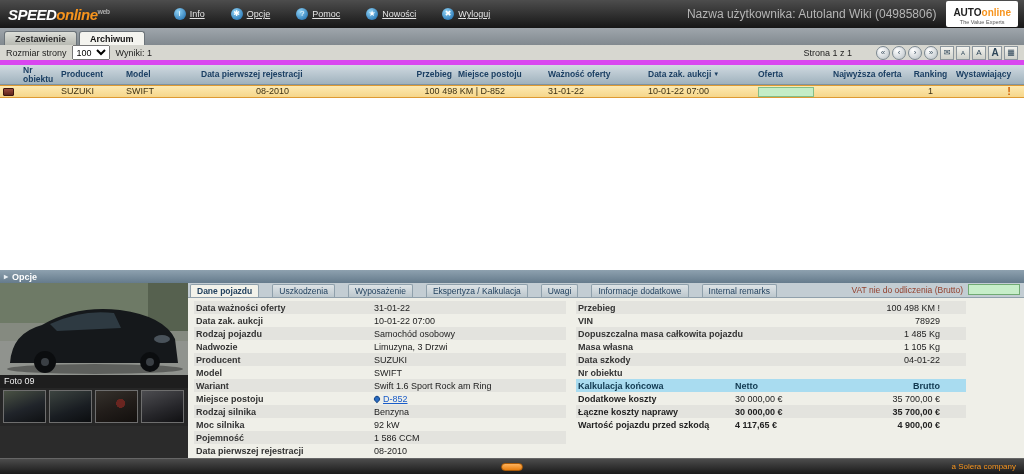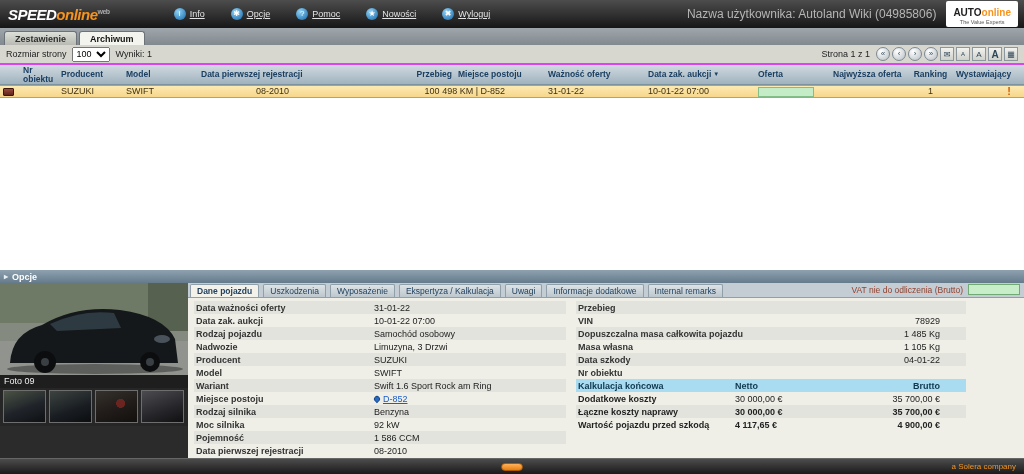--- a/index.html
+++ b/index.html
@@ -19,24 +19,24 @@
   .brand-box { background:#fff; border-radius:2px; padding:2px 7px 1px; margin-right:6px; text-align:center; line-height:1; flex:none; }
   .brand-auto { font-weight:bold; font-size:10px; color:#1d1d1d; } .brand-online { font-weight:bold; font-size:10px; color:#f7941d; }
   .brand-tagline { display:block; font-size:5.5px; color:#555; margin-top:1px; }
 
   
   .tabstrip { height:17px; background:linear-gradient(#9fa6ac,#81898f); display:flex; align-items:flex-end; padding-left:4px; gap:2px; flex:none; }
   .tab { font-size:9px; font-weight:bold; color:#2e2e2e; padding:2px 10px 1px; border:1px solid #6b7379; border-bottom:none; border-radius:3px 3px 0 0; background:linear-gradient(#dddfd9,#b7b9b2); cursor:pointer; }
   .tab.active { background:#f4f4ef; color:#111; }
 
   
-  .toolbar { height:20px; background:#d7d7d0; border-bottom:2px solid #d946ef; display:flex; align-items:center; font-size:9px; color:#222; padding:0 6px; flex:none; }
+  .toolbar { height:20px; background:#d7d7d0; border-bottom:5px solid #d946ef; display:flex; align-items:center; font-size:9px; color:#222; padding:0 6px; flex:none; }
   .tb-sel { font-size:9px; margin:0 6px 0 5px; height:15px; }
   .tb-right { margin-left:auto; display:flex; align-items:center; gap:2px; }
-  .page-info { margin-right:4px; }
+  .page-info { margin-right:22px; }
   .pg-btn { width:14px; height:14px; border-radius:50%; border:1px solid #7c8890; background:radial-gradient(circle at 35% 30%,#ffffff,#b6bec4); color:#3d5261; font-size:8px; line-height:1; display:flex; align-items:center; justify-content:center; cursor:pointer; }
   .tool-btn { min-width:14px; height:14px; border:1px solid #8c969d; background:linear-gradient(#f2f2ee,#cfd1cb); color:#2d4558; display:flex; align-items:center; justify-content:center; cursor:pointer; padding:0 1px; }
   .fs-s { font-size:6px; } .fs-m { font-size:8px; } .fs-l { font-size:10px; font-weight:bold; }
 
   
   .grid { display:flex; flex-direction:column; flex:1; min-height:0; background:#fff; }
   .ghead { height:20px; display:flex; background:linear-gradient(#d0dae1,#a0b2bd); border-bottom:1px solid #7e93a0; color:#1b3f63; font-weight:bold; font-size:8.5px; flex:none; }
   .gc { padding:0 3px; display:flex; align-items:center; overflow:hidden; white-space:nowrap; line-height:1.05; }
   .ghead .c1 { white-space:normal; }
   .c0{width:20px;} .c1{width:38px;} .c2{width:65px;} .c3{width:75px;} .c4{width:175px;}
@@ -64,21 +64,21 @@
   .photo-caption { height:13px; flex:none; color:#eee; font-size:9px; padding:1px 0 0 4px; background:#1e1e1e; }
   .thumbs { height:38px; flex:none; display:flex; gap:3px; padding:2px 3px; background:#262626; }
   .thumb { width:43px; height:33px; border:1px solid #6e6e6e; cursor:pointer; }
   .t1 { background:linear-gradient(160deg,#4a5244 0%,#20242a 55%,#0e1012 100%); }
   .t2 { background:linear-gradient(160deg,#3c4440 0%,#191d22 60%,#0b0d0f 100%); }
   .t3 { background:radial-gradient(circle at 60% 40%, #6a2520 0 14%, transparent 15%), linear-gradient(160deg,#35312c 0%,#221d1a 50%,#120f0d 100%); }
   .t4 { background:linear-gradient(160deg,#4c4c50 0%,#26262a 60%,#101012 100%); }
   .photo-filler { flex:1; background:#2b2b2b; }
 
   .detail-main { flex:1; display:flex; flex-direction:column; background:#efefe8; min-width:0; }
-  .dtabs { height:15px; flex:none; display:flex; align-items:flex-end; gap:4px; padding-left:2px; background:#c3cdd3; border-bottom:1px solid #90a0ab; }
+  .dtabs { height:15px; flex:none; display:flex; align-items:flex-end; gap:13px; padding-left:2px; background:#c3cdd3; border-bottom:1px solid #90a0ab; }
   .dtab { font-size:8.5px; color:#23425f; padding:1px 6px; border:1px solid #8fa0ab; border-bottom:none; border-radius:2px 2px 0 0; background:linear-gradient(#dde3e6,#bcc7cd); cursor:pointer; white-space:nowrap; }
   .dtab.active { background:#f2f2ea; font-weight:bold; }
   .vat-area { margin-left:auto; display:flex; align-items:center; padding:0 4px 2px 0; }
   .vat-note { font-size:8.5px; color:#93412e; white-space:nowrap; }
   .vat-box { width:52px; height:11px; background:#c7eec9; border:1px solid #71aa74; margin-left:5px; flex:none; }
 
   .fields { flex:1; display:flex; padding-top:3px; font-size:9px; color:#222; }
   .fcol { display:flex; flex-direction:column; }
   .fcol.left  { width:372px; margin-left:6px; }
   .fcol.right { flex:1; margin-left:10px; margin-right:58px; min-width:0; }
@@ -308,20 +308,21 @@
             </div>
           <div class="frow">
               <span class="flabel">Data pierwszej rejestracji</span>
               <span class="fvalue">08-2010</span>
             </div>
         </div>
 
         <div class="fcol right">
           <div class="frow">
               <span class="flabel">Przebieg</span>
+              <span class="fvalue-r">100 498 KM !</span>
             </div>
           <div class="frow">
               <span class="flabel">VIN</span>
               <span class="fvalue-r">78929</span>
             </div>
           <div class="frow">
               <span class="flabel">Dopuszczalna masa całkowita pojazdu</span>
               <span class="fvalue-r">1 485 Kg</span>
             </div>
           <div class="frow">

